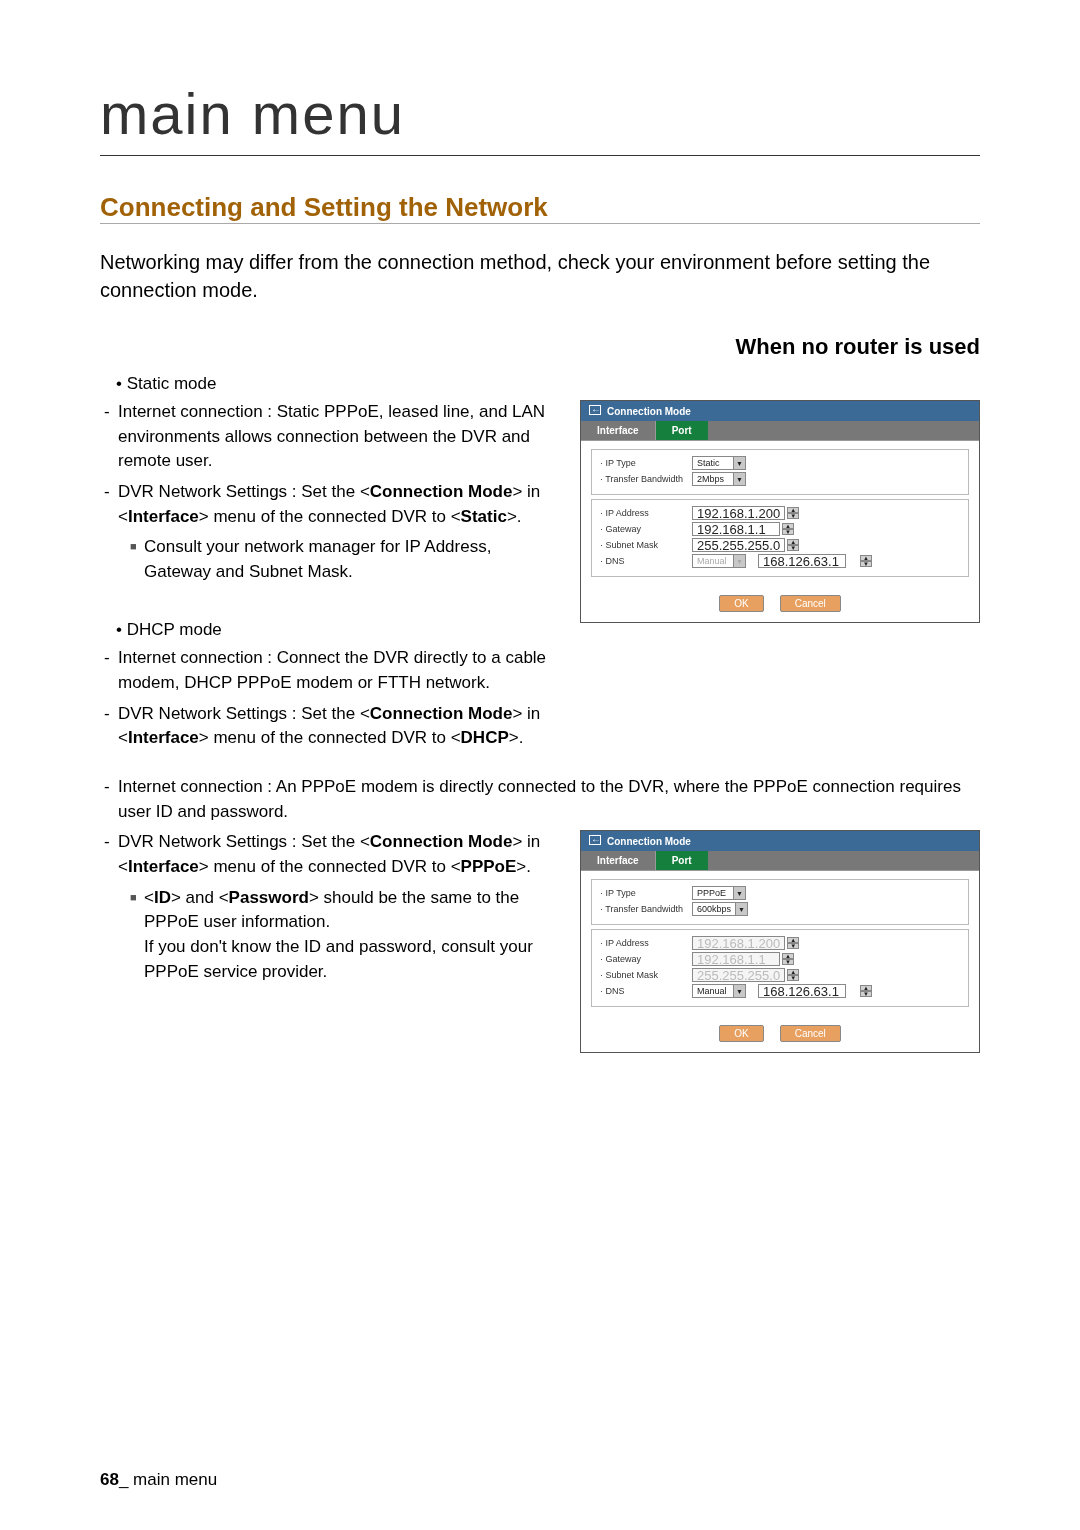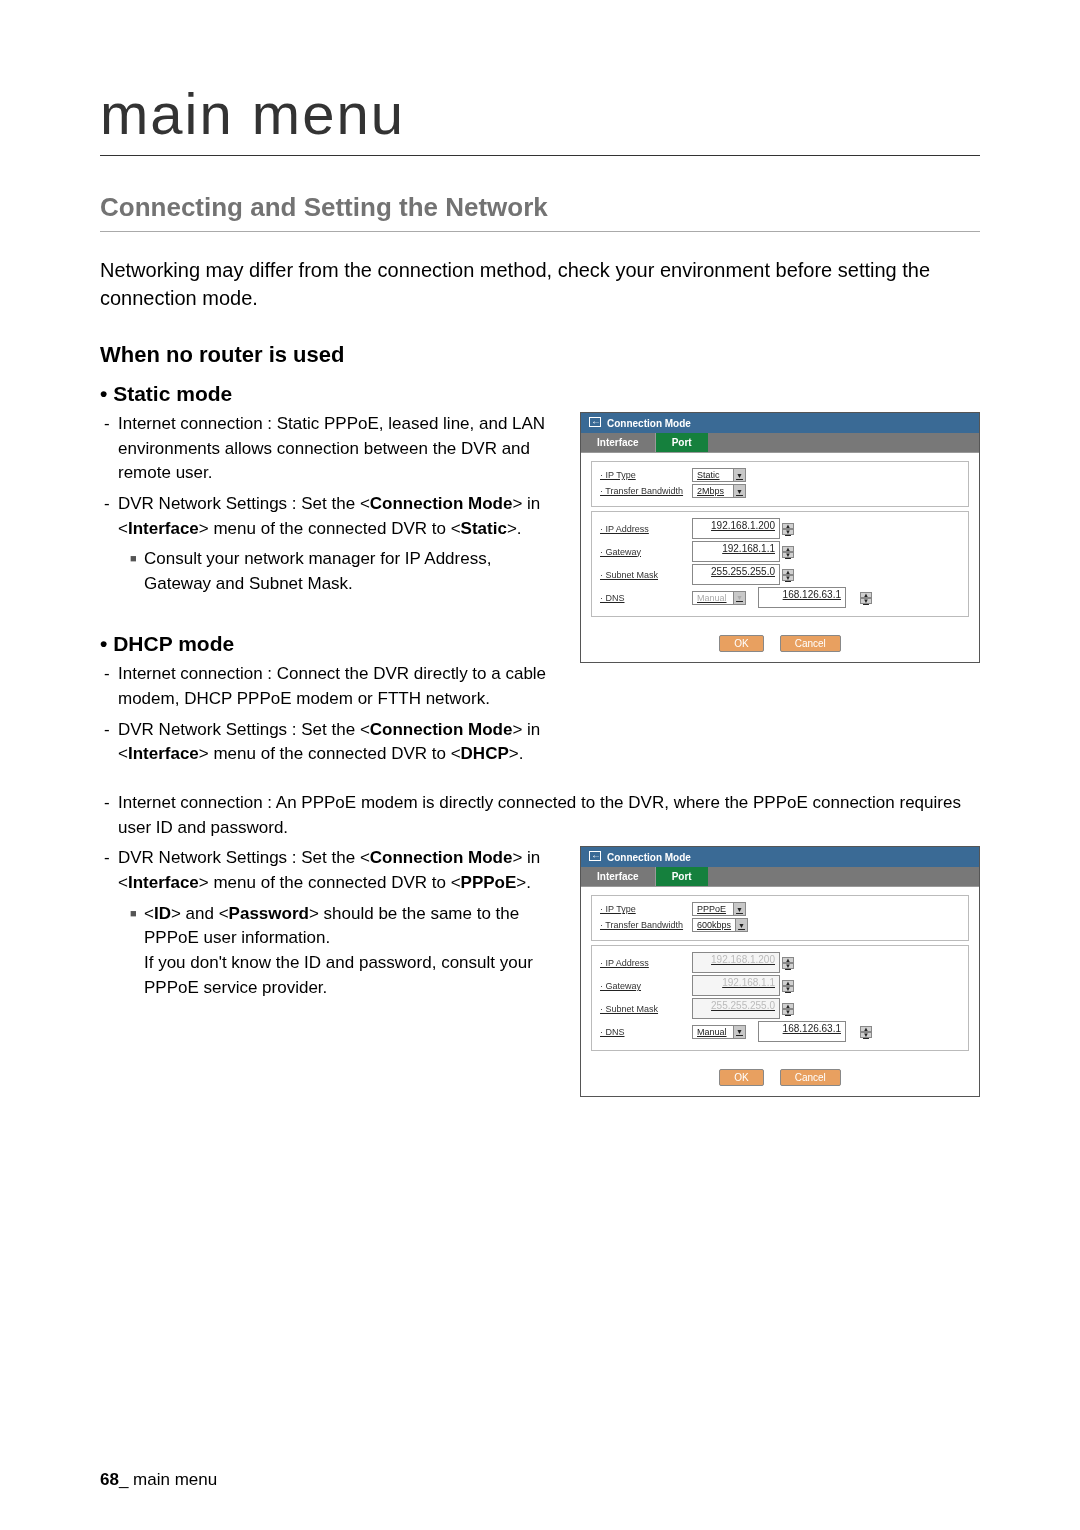--- a/index.html
+++ b/index.html
@@ -1,23 +1,23 @@
 <!DOCTYPE html>
 <html><head>
   <meta charset="utf-8">
   <style>
     * { box-sizing: border-box; margin: 0; padding: 0; }
     body { width: 1080px; height: 1530px; background: #fff; font-family: Arial, Helvetica, sans-serif; color: #000; position: relative; }
     .page { padding: 80px 100px 40px 100px; }
     .page-title { font-size: 58px; font-weight: 300; letter-spacing: 2px; color: #333; border-bottom: 1px solid #333; padding-bottom: 8px; margin-bottom: 36px; font-family: "Helvetica Neue", Arial, sans-serif; }
-    .h2 { font-size: 26px; font-weight: bold; color: #737373; margin-bottom: 8px; }
+    .h2 { font-size: 26px; font-weight: bold; color: #a16207; }
     .h2-rule { border-bottom: 1px solid #aaa; margin-bottom: 24px; }
     .intro { font-size: 20px; margin-bottom: 30px; line-height: 1.4; }
-    .h3 { font-size: 22px; font-weight: bold; margin-bottom: 14px; }
-    .mode-title { font-size: 21px; font-weight: bold; margin-bottom: 6px; margin-top: 10px; }
+    .h3 { font-size: 22px; font-weight: bold; margin-bottom: 14px; text-align: right; }
+    .mode-title { font-size: 17px; font-weight: normal; margin-bottom: 6px; margin-top: 10px; margin-left: 16px; }
     .body-text, .list-item { font-size: 17px; line-height: 1.45; }
     .list-item { display: flex; margin-bottom: 6px; padding-left: 4px; }
     .list-item .dash { flex: 0 0 14px; }
     .list-item .txt { flex: 1; }
     .sublist { padding-left: 30px; }
     .sublist .bullet { flex: 0 0 14px; font-size: 11px; padding-top: 4px; color: #555; }
     .two-col { display: flex; gap: 20px; margin-bottom: 18px; }
     .col-text { flex: 1 1 auto; min-width: 0; }
     .col-shot { flex: 0 0 400px; }
     .b { font-weight: bold; }
@@ -27,27 +27,27 @@
     .dialog { border: 1px solid #555; background: #fff; font-size: 10px; color: #222; }
     .dialog-title { background: #3a6a95; color: #fff; font-weight: bold; padding: 4px 8px; }
     .dialog-title .exit { display: inline-block; width: 12px; height: 10px; border: 1px solid #fff; margin-right: 6px; position: relative; }
     .dialog-title .exit::after { content: "←"; position: absolute; left: 1px; top: -3px; font-size: 10px; }
     .tabs { display: flex; background: #787878; border-bottom: 1px solid #999; }
     .tab { padding: 4px 16px; font-size: 10px; }
     .tab.active { background: #787878; color: #fff; font-weight: bold; }
     .tab.inactive { background: #15803d; color: #fff; font-weight: bold; border-left: 1px solid #999; }
     .dialog-body { padding: 8px 10px 6px 10px; background: #fff; }
     .form-section { border: 1px solid #bbb; padding: 6px 8px; margin-bottom: 4px; }
-    .form-row { display: flex; align-items: center; margin-bottom: 2px; text-decoration: underline; }
+    .form-row { display: flex; align-items: center; margin-bottom: 2px; }
     .form-label { flex: 0 0 92px; font-size: 9px; color: #333; }
     .select { display: inline-flex; align-items: center; border: 1px solid #888; height: 14px; background: #fff; font-size: 9px; }
     .select.disabled { color: #aaa; }
     .select .val { padding: 0 4px; min-width: 40px; }
     .select .arrow { background: #c8c8c8; width: 12px; height: 12px; display: flex; align-items: center; justify-content: center; font-size: 7px; border-left: 1px solid #888; }
-    .ipbox { display: inline-block; border: 1px solid #888; height: 21px; min-width: 88px; font-size: 10px; padding: 0 4px; line-height: 14px; text-align: right; background: #fff; }
+    .ipbox { display: inline-block; border: 1px solid #888; height: 14px; min-width: 88px; font-size: 13px; padding: 0 4px; line-height: 14px; text-align: left; background: #fff; }
     .ipbox.disabled { color: #bbb; background: #f5f5f5; }
     .spinner { display: inline-flex; flex-direction: column; margin-left: 2px; }
     .spinner div { width: 12px; height: 6px; background: #d0d0d0; border: 1px solid #888; font-size: 6px; line-height: 4px; text-align: center; }
     .textbox { display: inline-block; border: 1px solid #888; height: 14px; min-width: 120px; font-size: 9px; padding: 0 4px; line-height: 14px; background: #fff; }
     .dialog-buttons { display: flex; justify-content: center; gap: 16px; padding: 8px 0 10px 0; background: #fff; }
     .dbtn { font-size: 10px; padding: 2px 14px; border: 1px solid #888; background: #e8a060; color: #fff; border-radius: 2px; }
     .dbtn.cancel { background: #e8a060; }
     .dns-row { display: flex; align-items: center; gap: 12px; }
   </style>
 </head>

